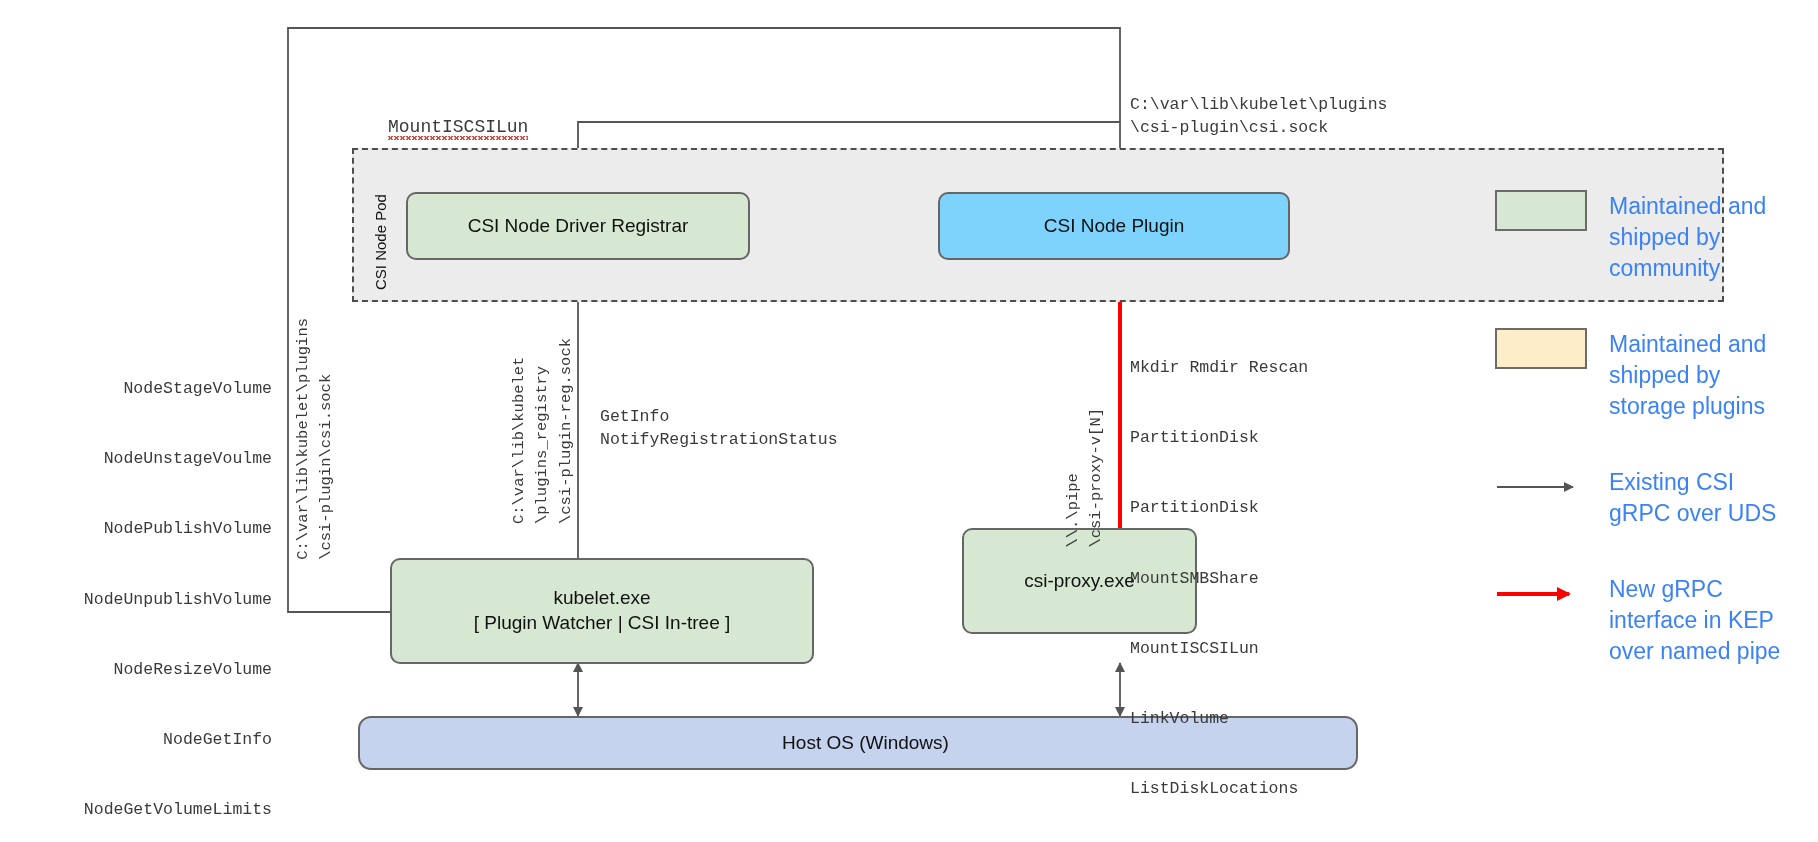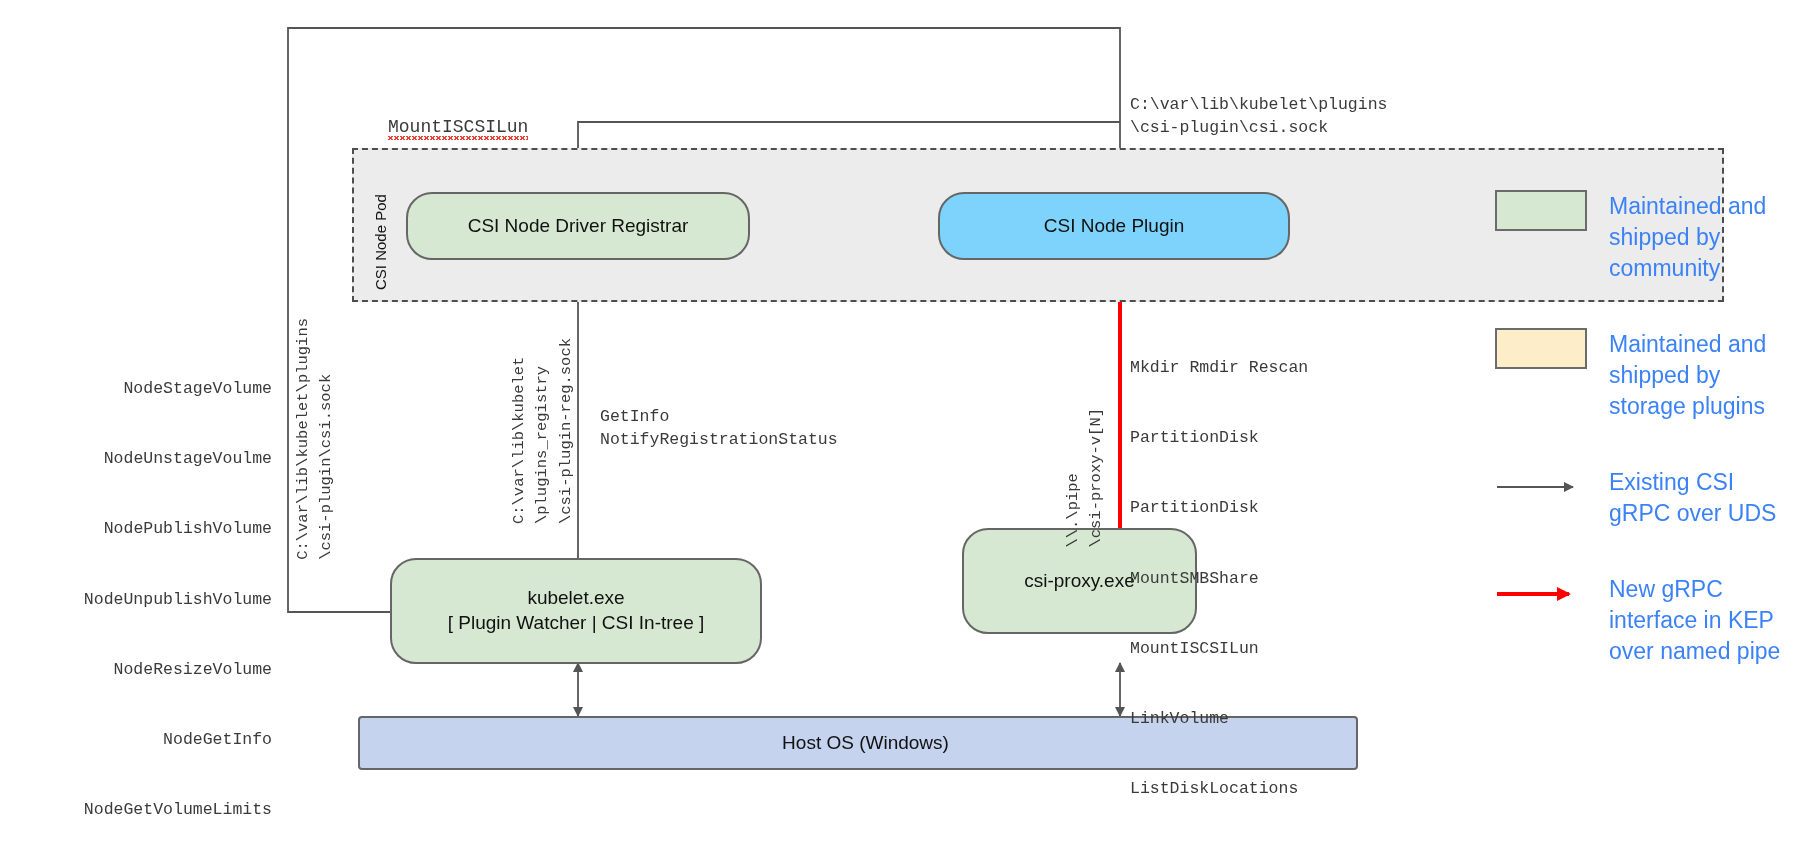--- a/index.html
+++ b/index.html
@@ -27,29 +27,29 @@
     pointer-events: none;
   }
   .node {
     position: absolute;
     box-sizing: border-box;
     display: flex;
     flex-direction: column;
     align-items: center;
     justify-content: center;
     border: 2px solid #666666;
-    border-radius: 26px;
+    border-radius: 10px;
     font-size: 19px;
     line-height: 1.3;
     text-align: center;
     color: #111111;
   }
   .node.green { background: #d6e8d2; }
   .node.yellow { background: #7dd3fc; }
-  .node.blue  { background: #c5d3ef; border-radius: 4px; padding-left: 15px; }
+  .node.blue  { background: #c5d3ef; border-radius: 13px; padding-left: 15px; }
 
   .pod-box {
     position: absolute;
     box-sizing: border-box;
     border: 2px dashed #4d4d4d;
     background: #ececec;
   }
   .pod-label {
     position: absolute;
     writing-mode: vertical-rl;
@@ -170,21 +170,21 @@
   <div class="pod-label" style="left:372px; top:170px; height:120px;">CSI Node Pod</div>
 
   <div class="node green" style="left:406px; top:192px; width:344px; height:68px;">
     <span>CSI Node Driver Registrar</span>
   </div>
 
   <div class="node yellow" style="left:938px; top:192px; width:352px; height:68px;">
     <span>CSI Node Plugin</span>
   </div>
 
-  <div class="node green" style="left:390px; top:558px; width:372px; height:106px;">
+  <div class="node green" style="left:390px; top:558px; width:424px; height:106px;">
     <span>kubelet.exe</span>
     <span>[ Plugin Watcher | CSI In-tree ]</span>
   </div>
 
   <div class="node green" style="left:962px; top:528px; width:235px; height:106px;">
     <span>csi-proxy.exe</span>
   </div>
 
   <div class="node blue" style="left:358px; top:716px; width:1000px; height:54px;">
     <span>Host OS (Windows)</span>

